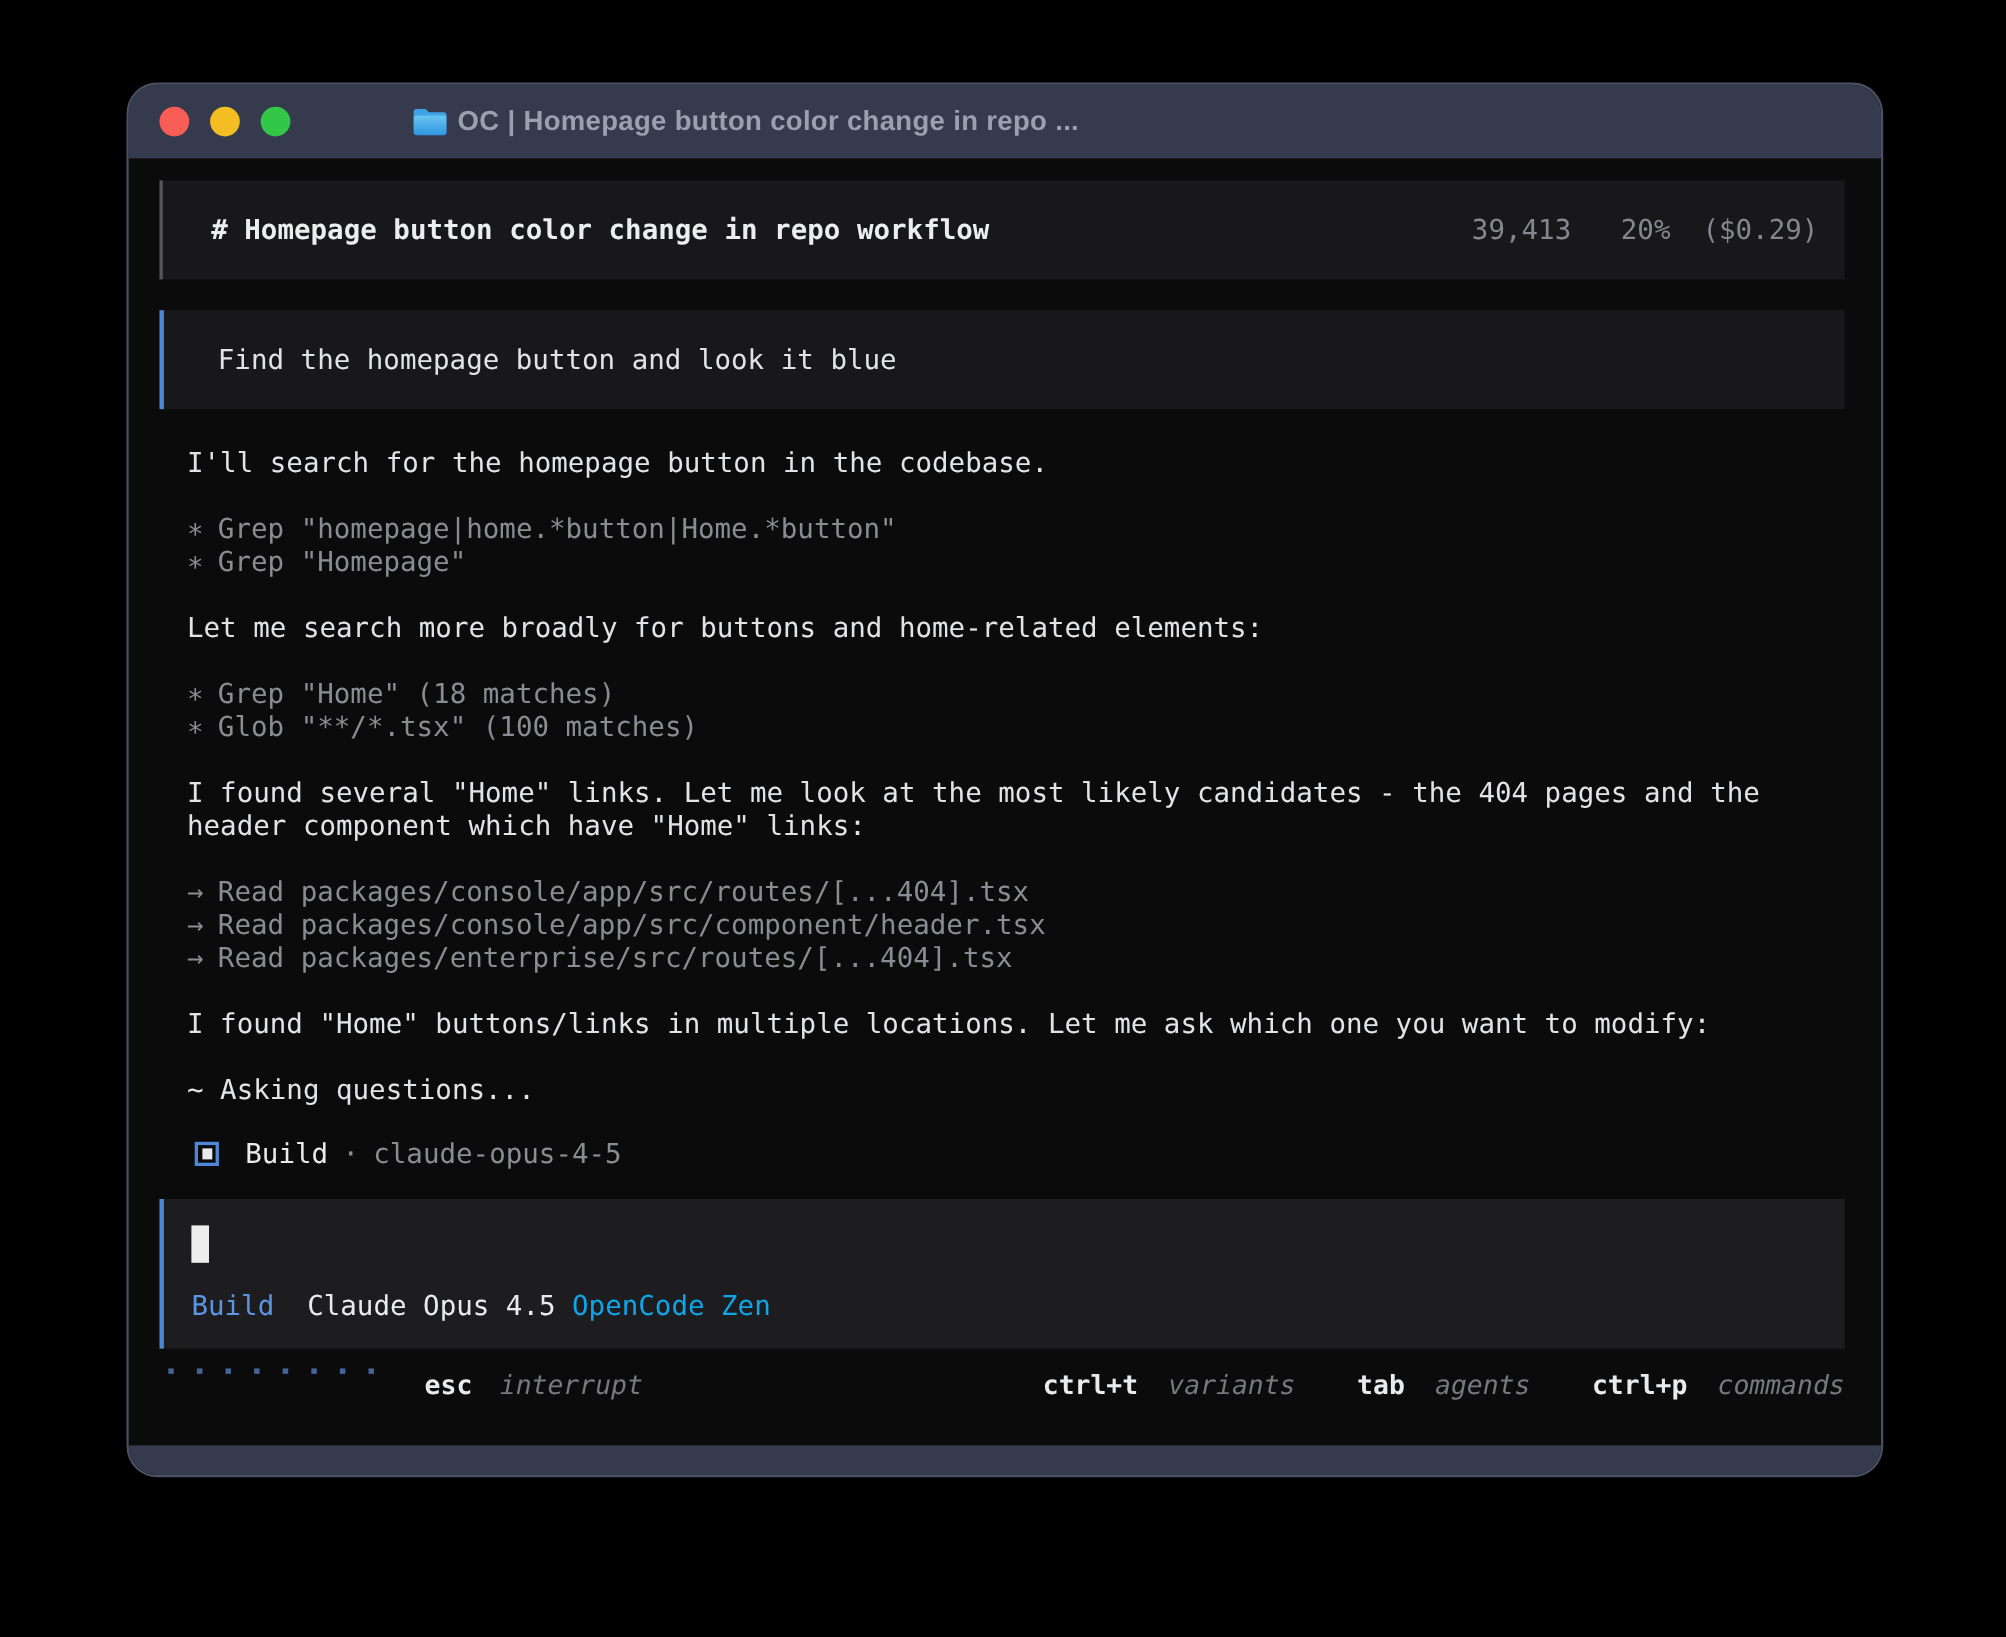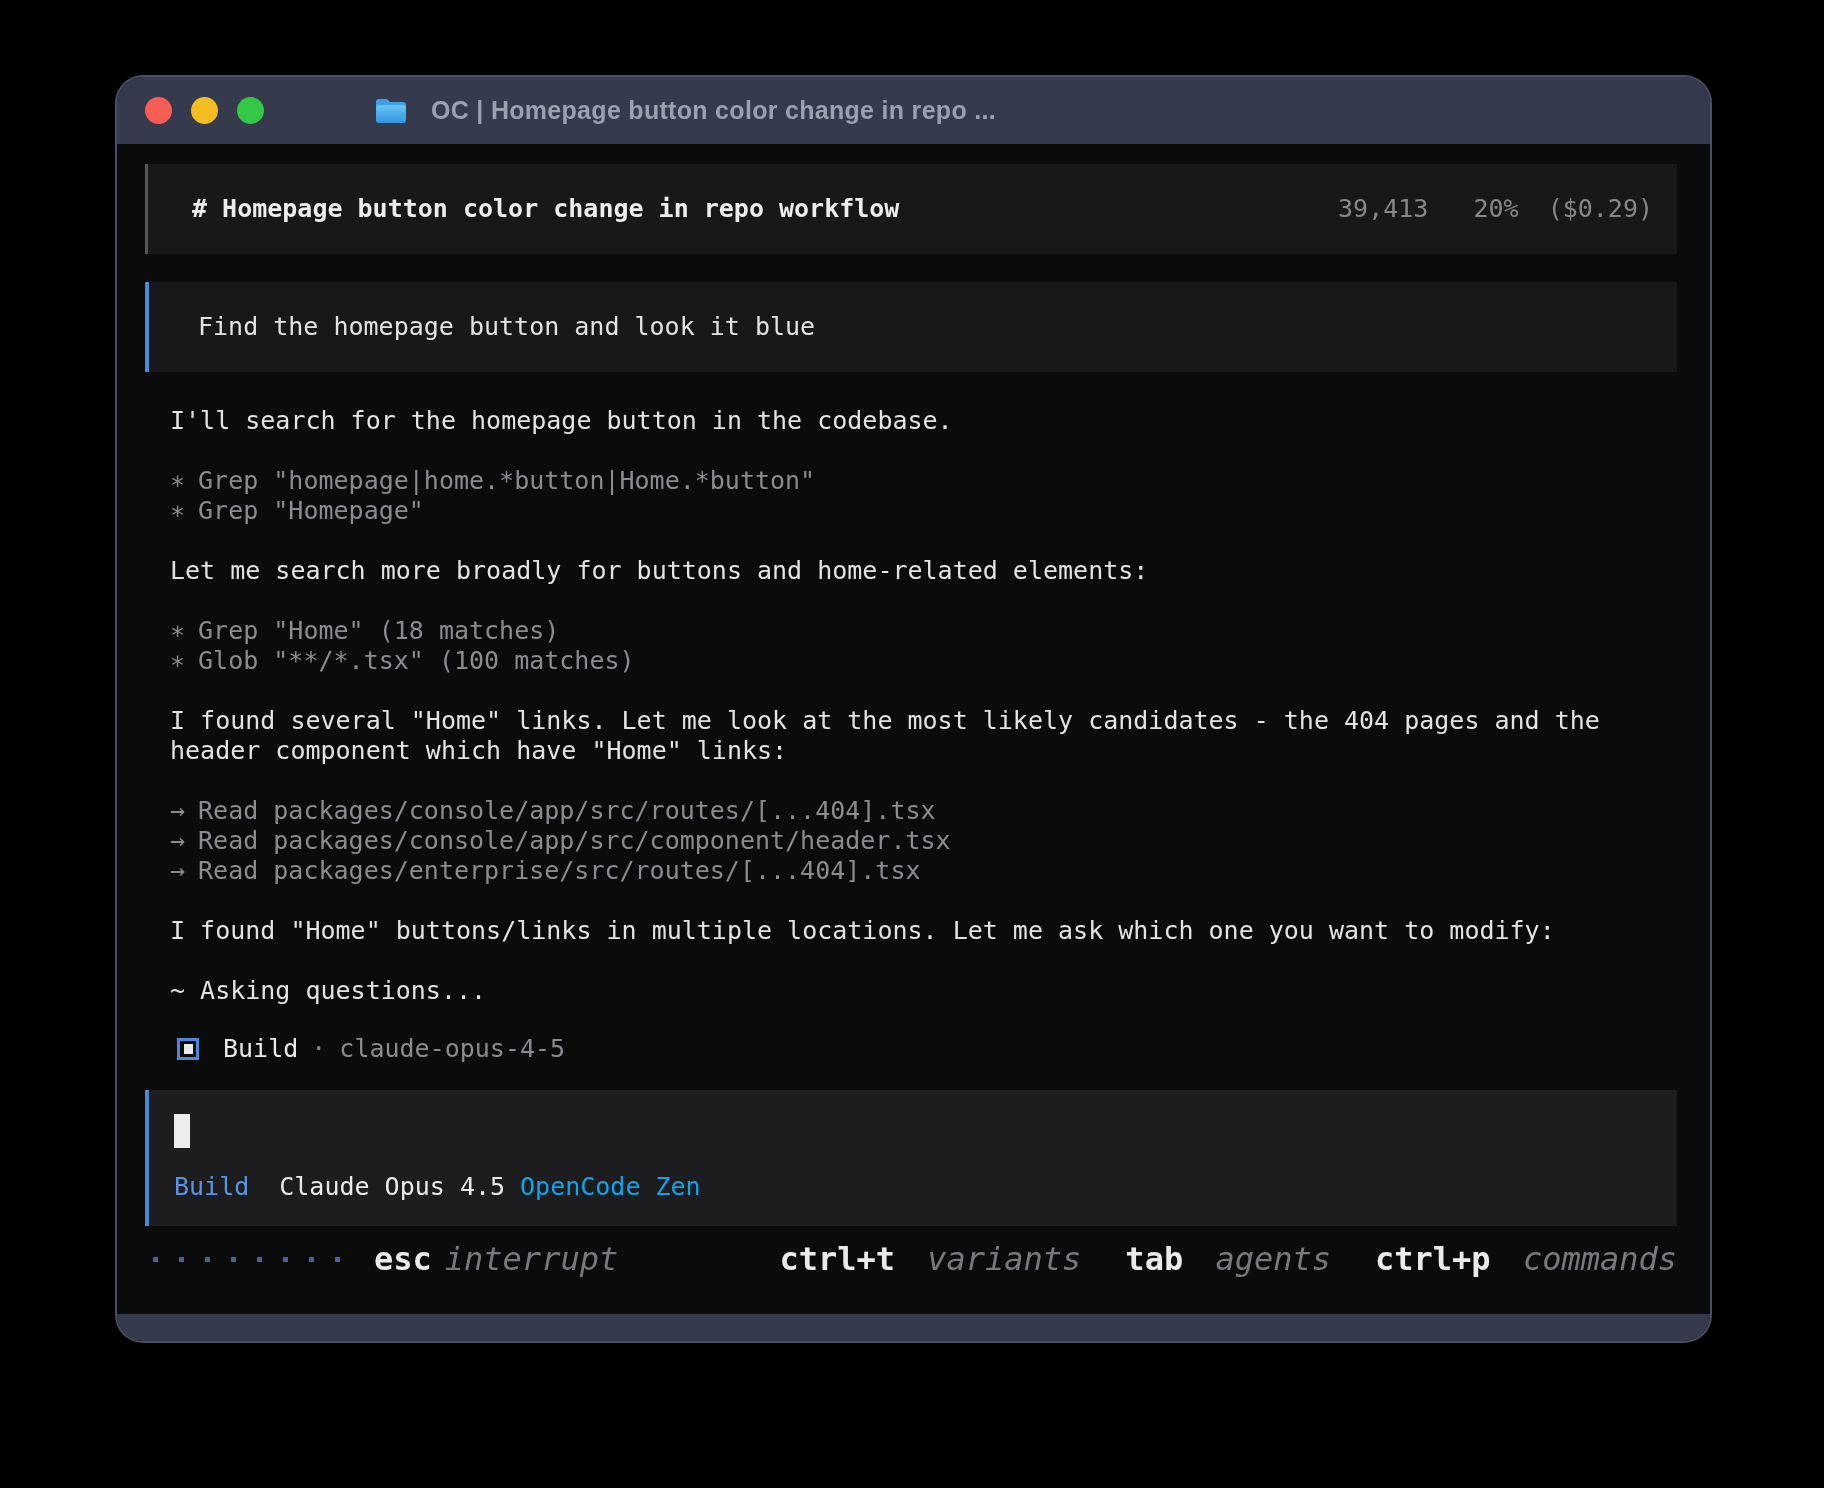--- a/index.html
+++ b/index.html
@@ -30,21 +30,21 @@
     background: #353a4d;
     display: flex;
     align-items: center;
     padding: 0 28px;
   }
   .lights { display: flex; gap: 19px; }
   .light { width: 27px; height: 27px; border-radius: 50%; }
   .light-close    { background: #f95e56; }
   .light-minimize { background: #f4bd22; }
   .light-zoom     { background: #33c748; }
-  .title-group { display: flex; align-items: center; margin-left: 110px; gap: 23px; }
+  .title-group { display: flex; align-items: center; margin-left: 110px; gap: 8px; }
   .folder-icon svg { display: block; }
   .window-title {
     font-family: "Liberation Sans", sans-serif;
     font-weight: 700;
     font-size: 25px;
     color: #9aa0ae;
     letter-spacing: .3px;
     white-space: nowrap;
   }
   
@@ -103,23 +103,24 @@
   }
   .cursor-block { width: 16px; height: 34px; background: #ededee; }
   .input-footer { margin-top: 24px; display: flex; align-items: baseline; white-space: nowrap; }
   .input-mode     { color: #5b95e2; margin-right: 30px; }
   .input-model    { color: #e9eaeb; margin-right: 15px; }
   .input-provider { color: #0ea5e9; text-align: right; }
   
   .statusbar {
     margin-top: 18px;
     display: flex;
-    align-items: center;
-    font-size: 32px;
-    white-space: nowrap;
+    align-items: flex-start;
+    font-size: 24px;
+    white-space: nowrap;
+    gap: 12px;
   }
   .spinner { display: flex; gap: 21px; margin: 0 34px 0 8px; align-items: center; }
   .spinner i { display: block; width: 5px; height: 5px; background: #44639b; }
   .key   { color: #e9eaeb; font-weight: 700; }
   .hint  { color: #77797e; margin-left: 13px; font-style: italic; }
   .sb-spacer { flex: 1; }
   .shortcut { margin-left: 44px; }
   
   .window-footer { height: 27px; flex-shrink: 0; background: #353a4d; }
 </style>

